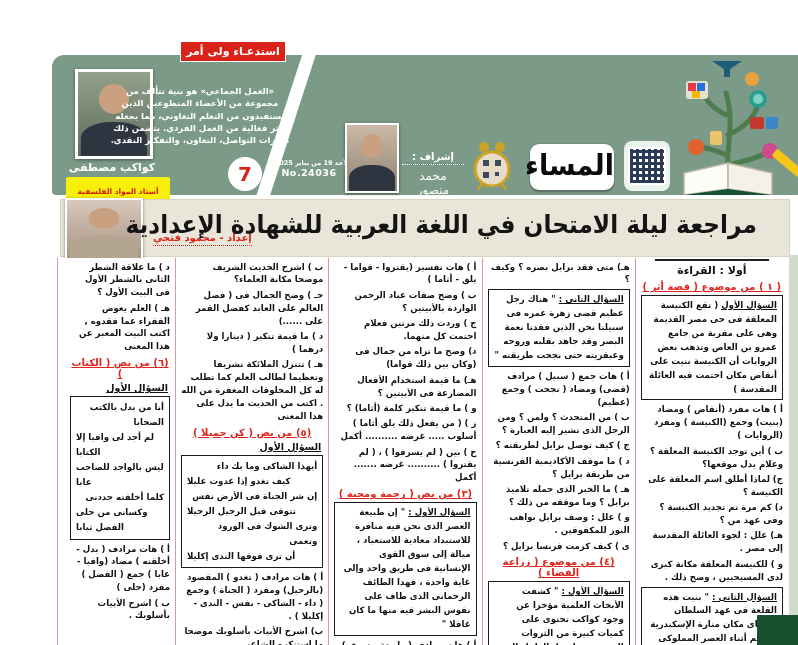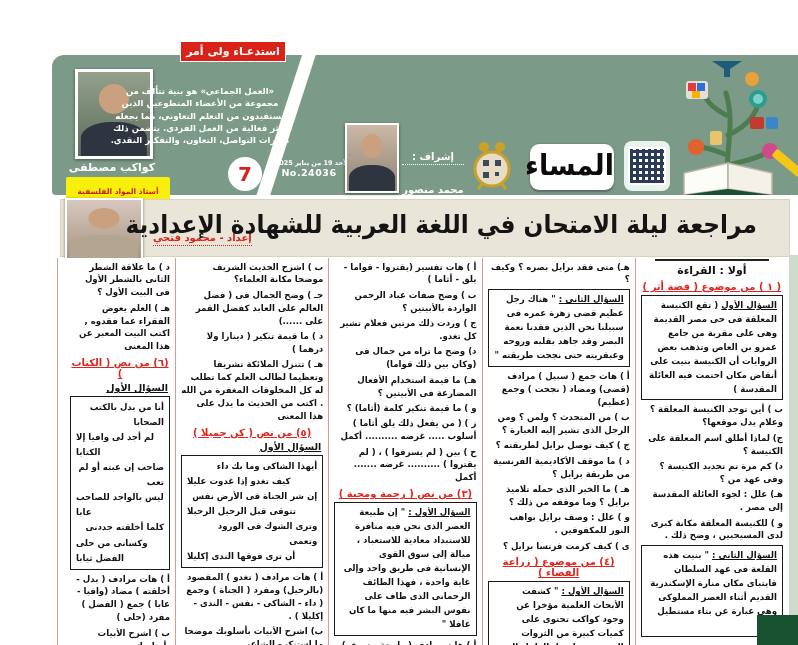--- a/index.html
+++ b/index.html
@@ -26,21 +26,21 @@
   .slash{position:absolute;left:226px;top:-10px;width:13px;height:170px;background:#fff;
           transform:rotate(18deg);}
   #page-circle{position:absolute;left:176px;top:102px;width:34px;height:34px;border-radius:50%;
           background:#fff;color:#da2318;font-size:20px;font-weight:900;text-align:center;line-height:34px;}
   #date-block{position:absolute;left:214px;top:104px;width:86px;color:#fff;text-align:center;direction:rtl;}
   #issue-date{font-size:6.5px;font-weight:700;}
   #issue-no{font-size:9.5px;font-weight:900;letter-spacing:.5px;direction:ltr;}
   #supervisor-photo{left:293px;top:68px;width:50px;height:66px;background:linear-gradient(#cbb9a6,#8f8374);border-width:2px;}
   #supervision{position:absolute;left:350px;top:96px;width:62px;color:#fff;text-align:center;}
   #supervision .lbl{font-size:10px;font-weight:900;border-bottom:1px dotted #fff;padding-bottom:2px;}
-  #supervision .nm{font-size:10px;font-weight:700;margin-top:19px;}
+  #supervision .nm{font-size:12px;font-weight:400;margin-top:4px;}
   #clock{position:absolute;left:418px;top:84px;}
   #masa-logo{position:absolute;left:478px;top:90px;width:84px;height:44px;background:#fff;border-radius:9px;
           color:#0b0b0b;font-size:27px;font-weight:900;text-align:center;line-height:42px;
           box-shadow:0 1px 2px rgba(0,0,0,.3);transform:scaleY(1.05);}
   #qr-big{position:absolute;left:572px;top:86px;width:46px;height:50px;border-radius:8px;background:#eaf3ee;
           display:flex;align-items:center;justify-content:center;}
   #qr-big .qr{width:34px;height:34px;background-color:#fff;border:2px solid #fff;
           background-image:repeating-linear-gradient(0deg,#2b3a55 0 3px,transparent 3px 6px),
                            repeating-linear-gradient(90deg,#2b3a55 0 3px,transparent 3px 6px);}
   #tree{position:absolute;left:614px;top:0px;}
@@ -142,20 +142,21 @@
     <div id="prep-photo" class="portrait"></div>
     <div id="prepared-by">إعداد - محمود فتحي</div>
     <div id="main-title">مراجعة ليلة الامتحان في اللغة العربية للشهادة الإعدادية</div>
   </div>
 
   <div id="body-cols">
       <div class="col">
         <div class="sec-h">أولا : القراءة</div>
         <div class="red-h">( ١ ) من موضوع ( قصة أثر )</div>
         <div class="qbox"><span class="lead">السؤال الأول</span> ( تقع الكنيسة المعلقة فى حى مصر القديمة وهى على مقربة من جامع عمرو بن العاص وتذهب بعض الروايات أن الكنيسة بنيت على أنقاض مكان احتمت فيه العائلة المقدسة )</div>
+        <p class="q">أ ) هات مفرد (أنقاض ) ومضاد (بنيت) وجمع (الكنيسة ) ومفرد (الروايات )</p>
         <p class="q">ب ) أين توجد الكنيسة المعلقة ؟ وعلام يدل موقعها؟</p>
         <p class="q">ج) لماذا أطلق اسم المعلقة على الكنيسة ؟</p>
         <p class="q">د) كم مرة تم تجديد الكنيسة ؟ وفى عهد من ؟</p>
         <p class="q">هـ) علل : لجوء العائلة المقدسة إلى مصر .</p>
         <p class="q">و ) للكنيسة المعلقة مكانة كبرى لدى المسيحيين ، وضح ذلك .</p>
         <div class="qbox"><span class="lead">السؤال الثانى :</span> " بنيت هذه القلعة فى عهد السلطان قايتباى مكان منارة الإسكندرية القديم أثناء العصر المملوكى وهى عبارة عن بناء مستطيل ....."</div>
       </div>
       <div class="col">
         <p class="q">هـ) متى فقد برايل بصره ؟ وكيف ؟</p>
         <div class="qbox"><span class="lead">السؤال الثانى :</span> " هناك رجل عظيم قضى زهرة عمره فى سبيلنا نحن الذين فقدنا نعمة البصر وقد جاهد بقلبه وروحه وعبقريته حتى نجحت طريقته "</div>
@@ -165,21 +166,21 @@
         <p class="q">د ) ما موقف الأكاديمية الفرنسية من طريقة برايل ؟</p>
         <p class="q">هـ ) ما الخبر الذى حمله تلاميذ برايل ؟ وما موقفه من ذلك ؟</p>
         <p class="q">و ) علل : وصف برايل بواهب النور للمكفوفين .</p>
         <p class="q">ى ) كيف كرمت فرنسا برايل ؟</p>
         <div class="red-h">(٤) من موضوع ( زراعة الفضاء )</div>
         <div class="qbox"><span class="lead">السؤال الأول :</span> " كشفت الأبحاث العلمية مؤخرا عن وجود كواكب تحتوى على كميات كبيرة من الثروات المعدنية مما حدا بالعلماء إلى التفكير فى كيفية الإفادة من ...."</div>
       </div>
       <div class="col">
         <p class="q">أ ) هات تفسير (يقتروا - قواما - يلق - أثاما )</p>
         <p class="q">ب ) وضح صفات عباد الرحمن الواردة بالأبيتين ؟</p>
-        <p class="q">ج ) وردت ذلك مرتين فعلام تشير كل تغدو.</p>
+        <p class="q">ج ) وردت ذلك مرتين فعلام احتمت كل منهما.</p>
         <p class="q">د) وضح ما تراه من جمال فى (وكان بين ذلك قواما)</p>
         <p class="q">هـ) ما قيمة استخدام الأفعال المضارعة فى الأبيتين ؟</p>
         <p class="q">و ) ما قيمة تنكير كلمة (أثاما) ؟</p>
         <p class="q">ز ) ( من يفعل ذلك يلق أثاما ) أسلوب ..... غرضه .......... أكمل</p>
         <p class="q">ح ) بين ( لم يسرفوا ) ، ( لم يقتروا ) .......... غرضه ....... أكمل</p>
         <div class="red-h">(٣) من نص ( رحمة ومحبة )</div>
         <div class="qbox"><span class="lead">السؤال الأول :</span> " إن طبيعة العصر الذى نحن فيه منافرة للاستبداد معادية للاستعباد ، ميالة إلى سوق القوى الإنسانية فى طريق واحد وإلى غاية واحدة ، فهذا الطائف الرحمانى الذى طاف على نفوس البشر فيه منها ما كان غافلا "</div>
         <p class="q">أ ) هات مرادف ( طبيعة - سوق ) وجمع (غاية ) ومفرد ( القوى)</p>
       </div>
       <div class="col">
@@ -202,21 +203,20 @@
         <p class="q">ج ) ما الجمال فى</p>
       </div>
       <div class="col narrow">
         <p class="q">د ) ما علاقة الشطر الثانى بالشطر الأول فى البيت الأول ؟</p>
         <p class="q">هـ ) العلم يعوض الفقراء عما فقدوه , اكتب البيت المعبر عن هذا المعنى</p>
         <div class="red-h">(٦) من نص ( الكتاب )</div>
         <div class="sub-h">السؤال الأول</div>
         <div class="qbox">
           <div class="pline odd">أنا من بدل بالكتب الصحابا</div>
           <div class="pline even">لم أجد لى وافيا إلا الكتابا</div>
-          <div class="pline odd">صاحب إن عبته أو لم تعب</div>
           <div class="pline even">ليس بالواجد للصاحب عابا</div>
           <div class="pline odd">كلما أخلقته جددنى</div>
           <div class="pline even">وكسانى من حلى الفضل ثيابا</div>
         </div>
         <p class="q">أ ) هات مرادف ( بدل - أخلقته ) مضاد (وافيا - عابا ) جمع ( الفضل ) مفرد (حلى )</p>
         <p class="q">ب ) اشرح الأبيات بأسلوبك .</p>
       </div>
     </div>
 
   <div id="green-strip"></div>

